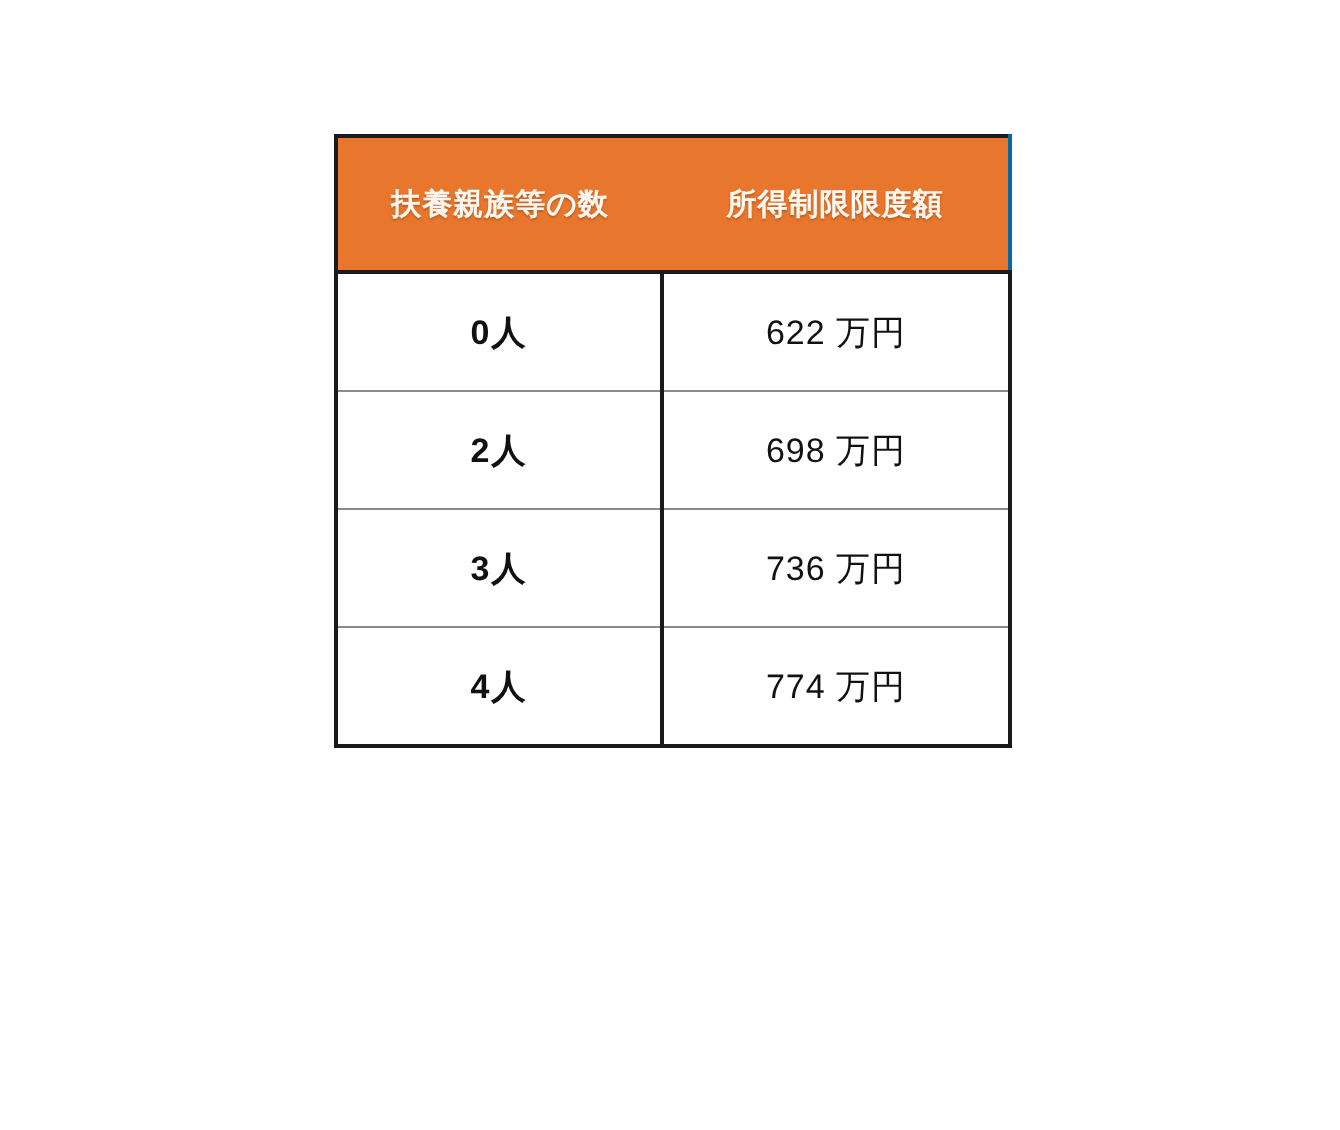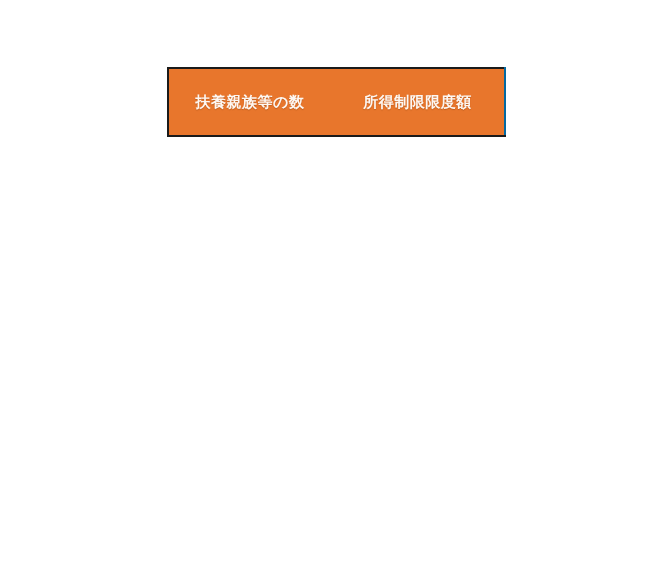--- a/index.html
+++ b/index.html
@@ -94,15 +94,31 @@
       <col class="col-dependents">
       <col class="col-amount">
     </colgroup>
     <thead>
       <tr class="header-row">
         <th class="th-dependents">扶養親族等の数</th>
         <th class="th-amount">所得制限限度額</th>
       </tr>
     </thead>
     <tbody>
+      <tr class="data-row">
+        <td class="cell-dependents">0人</td>
+        <td class="cell-amount">622 万円</td>
+      </tr>
+      <tr class="data-row">
+        <td class="cell-dependents">2人</td>
+        <td class="cell-amount">698 万円</td>
+      </tr>
+      <tr class="data-row">
+        <td class="cell-dependents">3人</td>
+        <td class="cell-amount">736 万円</td>
+      </tr>
+      <tr class="data-row">
+        <td class="cell-dependents">4人</td>
+        <td class="cell-amount">774 万円</td>
+      </tr>
     </tbody>
   </table>
 </div>
 
 </body></html>

